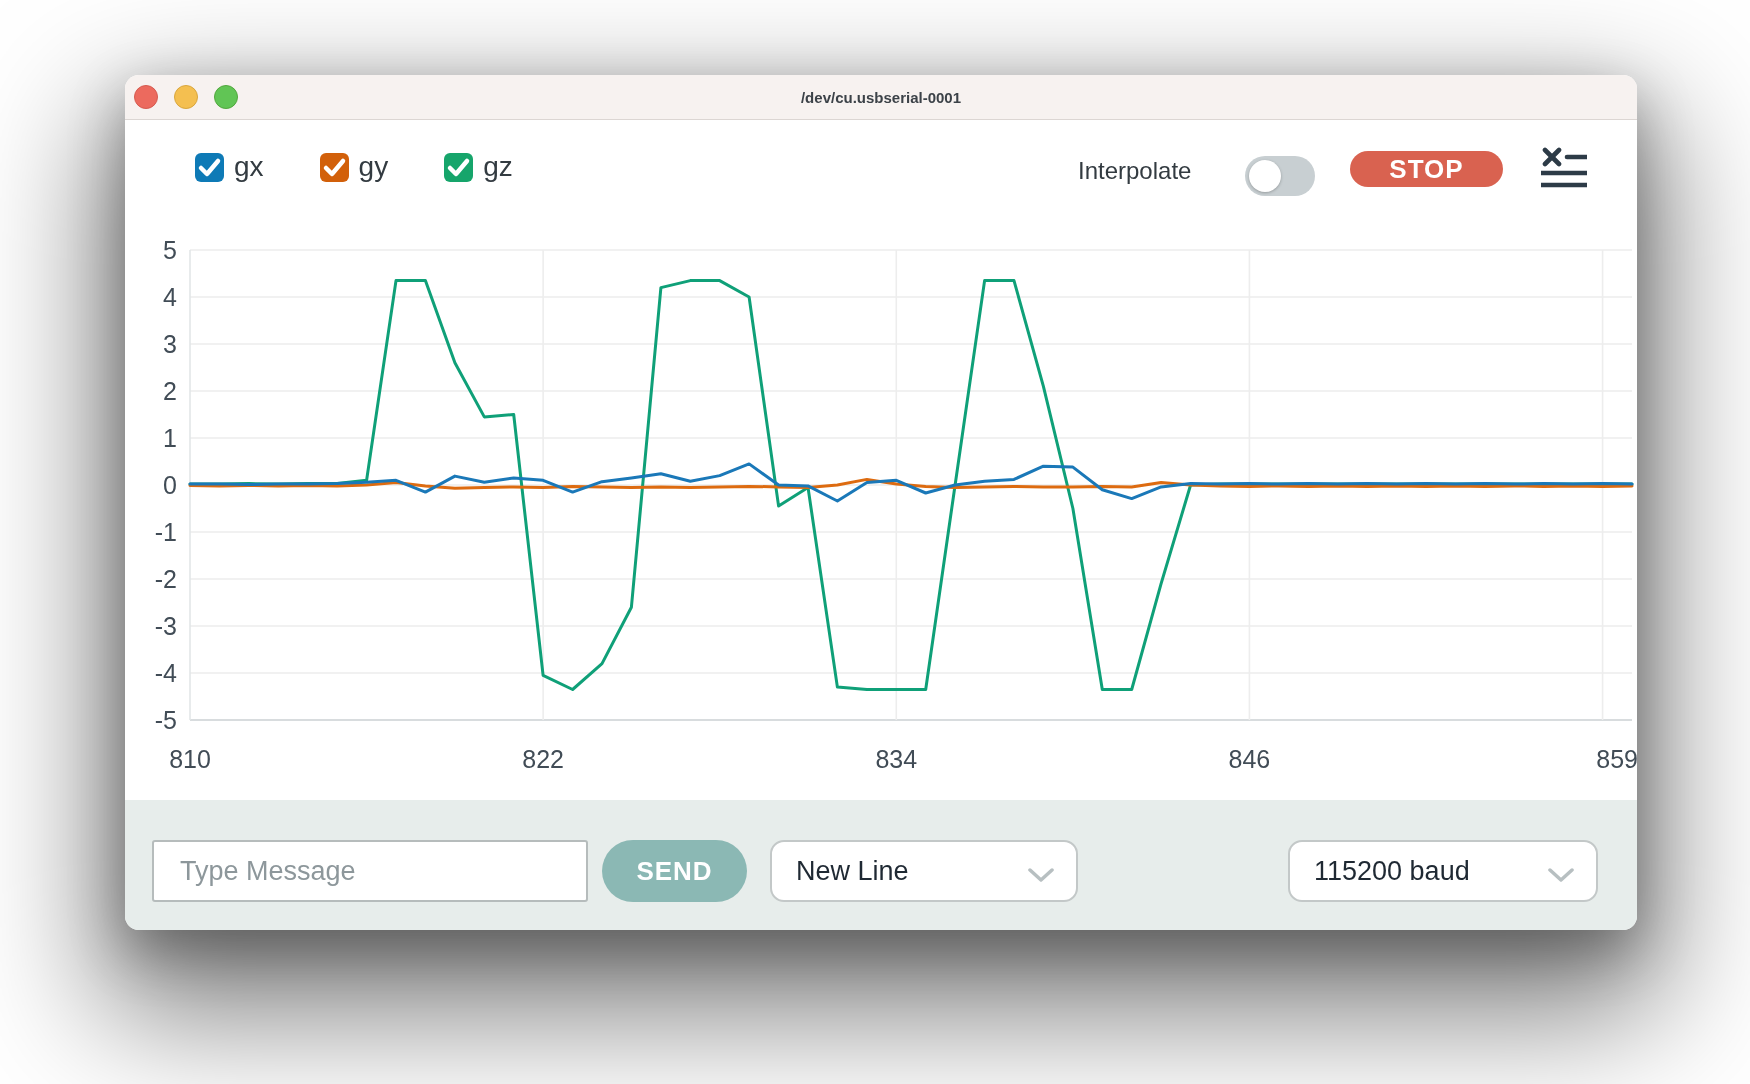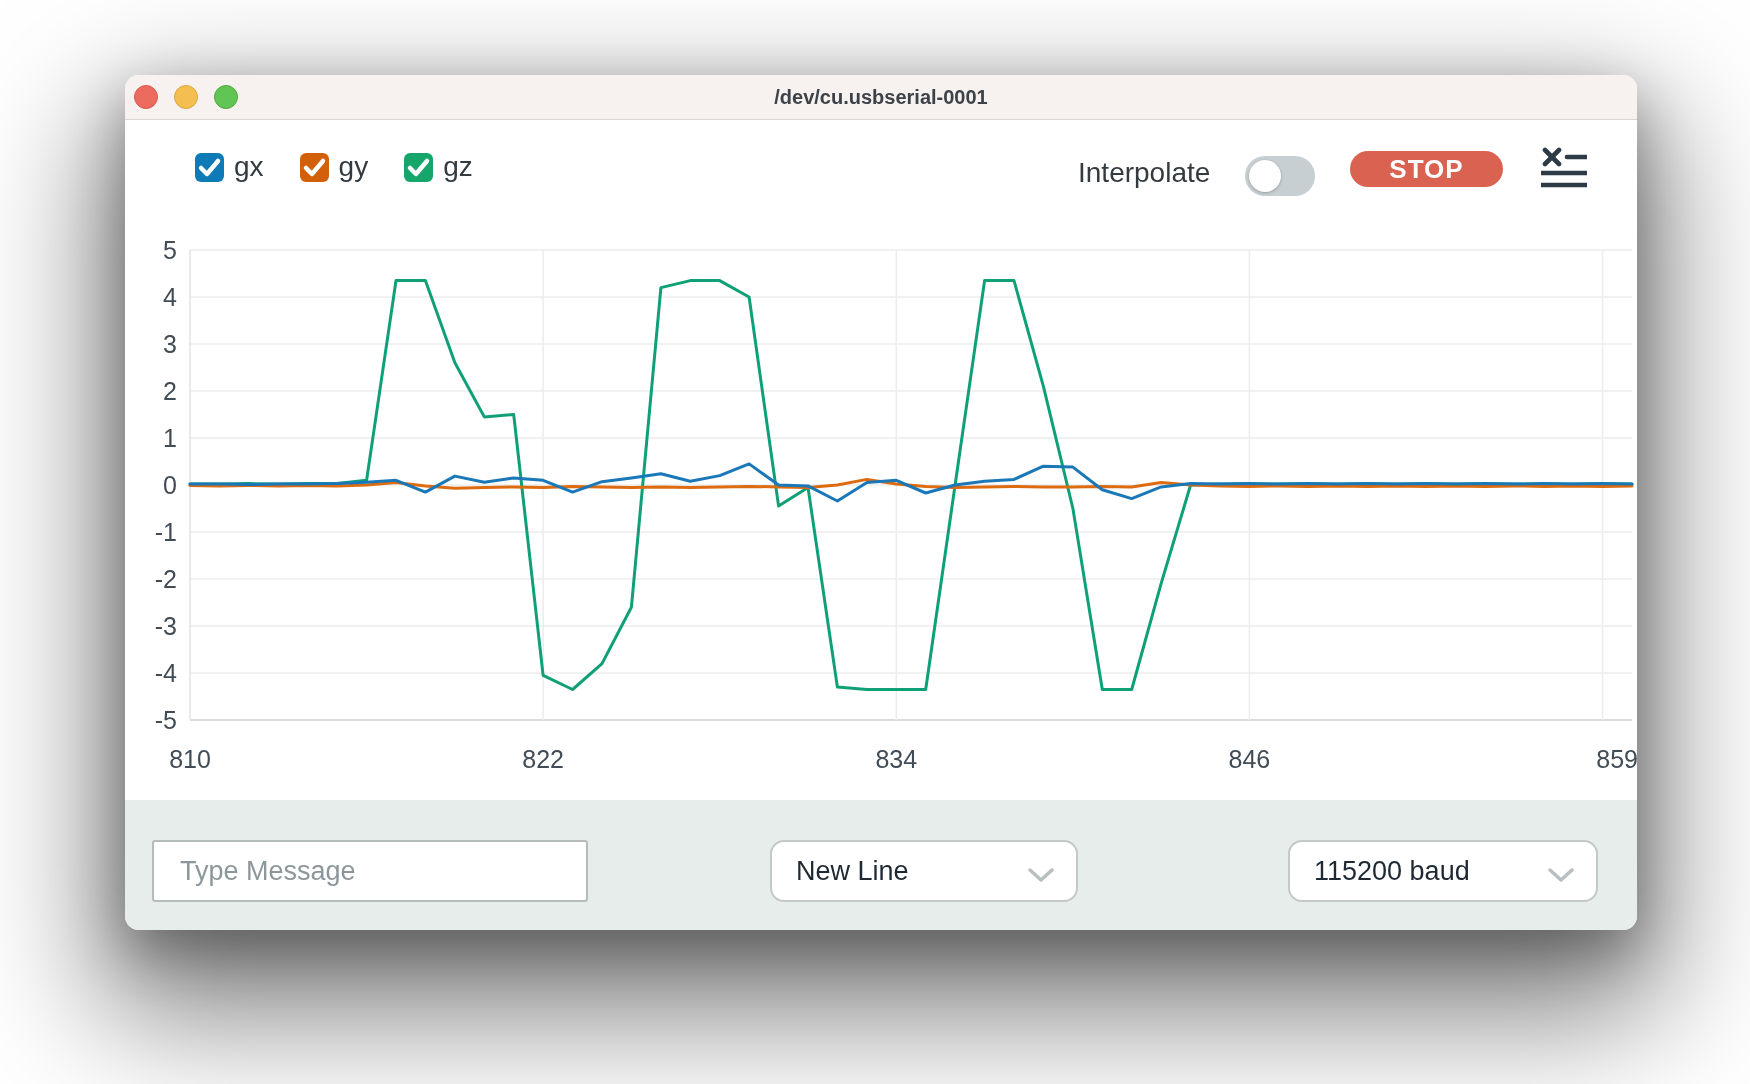--- a/index.html
+++ b/index.html
@@ -10,37 +10,37 @@
     background:#ffffff; border-radius:14px; overflow:hidden;
     box-shadow: 0 60px 130px 25px rgba(0,0,0,0.50), 0 20px 55px rgba(0,0,0,0.30);
   }
 
   
   .titlebar {
     position:absolute; left:0; top:0; width:100%; height:45px;
     background:#f7f2f0; border-bottom:1px solid #dcd6d3;
     display:flex; align-items:center; justify-content:center;
   }
-  .title { font-size:20px; font-weight:700; color:#3c4248; }
+  .title { font-size:15px; font-weight:700; color:#3c4248; }
   .lights { position:absolute; left:9px; top:10px; display:flex; gap:16px; }
   .light { width:24px; height:24px; border-radius:50%; }
   .light.red    { background:#ec6a5e; border:1px solid #d55b50; }
   .light.yellow { background:#f4bf50; border:1px solid #d8a63e; }
   .light.green  { background:#61c555; border:1px solid #52a73e; }
 
   
-  .legend { position:absolute; left:70px; top:76px; display:flex; gap:36px; align-items:center; }
+  .legend { position:absolute; left:70px; top:76px; display:flex; gap:56px; align-items:center; }
   .legend-item { display:flex; align-items:center; }
   .checkbox {
     width:29px; height:29px; border-radius:6px;
     display:flex; align-items:center; justify-content:center;
   }
   .legend-label { font-size:28px; color:#333b41; margin-left:10px; }
 
-  .interp-label { position:absolute; left:953px; top:82px; font-size:28px; color:#333b41; }
+  .interp-label { position:absolute; left:953px; top:82px; font-size:24px; color:#333b41; }
   .toggle {
     position:absolute; left:1120px; top:81px; width:70px; height:40px;
     background:#c8cfd2; border-radius:20px;
   }
   .toggle-knob {
     position:absolute; left:4px; top:4px; width:32px; height:32px;
     background:#ffffff; border-radius:50%; box-shadow:0 1px 3px rgba(0,0,0,0.25);
   }
   .stop-btn {
     position:absolute; left:1225px; top:76px; width:153px; height:36px;
@@ -172,20 +172,21 @@
       <text x="771.2857142857143" y="648" text-anchor="middle" class="tick-label">834</text>
       <text x="1124.4285714285713" y="648" text-anchor="middle" class="tick-label">846</text>
       <text x="1513" y="648" text-anchor="end" class="tick-label">859</text>
       <polyline points="65.0,364.1 94.4,364.1 123.9,363.6 153.3,364.1 182.7,363.6 212.1,363.6 241.6,360.3 271.0,160.6 300.4,160.6 329.9,242.8 359.3,296.9 388.7,294.5 418.1,555.4 447.6,569.5 477.0,543.6 506.4,487.2 535.9,167.6 565.3,160.6 594.7,160.6 624.1,177.0 653.6,386.1 683.0,367.4 712.4,567.1 741.9,569.5 771.3,569.5 800.7,569.5 830.1,365.0 859.6,160.6 889.0,160.6 918.4,266.3 947.9,388.5 977.3,569.5 1006.7,569.5 1036.1,463.7 1065.6,365.0 1095.0,364.1 1124.4,364.1 1153.9,364.1 1183.3,364.1 1212.7,364.1 1242.1,364.1 1271.6,364.1 1301.0,364.1 1330.4,364.1 1359.9,364.1 1389.3,364.1 1418.7,364.1 1448.1,364.1 1477.6,364.1 1507.0,364.1" fill="none" stroke="#0fa078" stroke-width="3" stroke-linejoin="round" stroke-linecap="round"></polyline>
       <polyline points="65.0,365.5 94.4,365.9 123.9,365.5 153.3,365.9 182.7,365.5 212.1,365.9 241.6,365.0 271.0,362.6 300.4,365.9 329.9,368.3 359.3,367.4 388.7,366.9 418.1,367.4 447.6,366.4 477.0,366.9 506.4,367.4 535.9,366.9 565.3,367.4 594.7,366.9 624.1,366.4 653.6,366.9 683.0,367.4 712.4,365.0 741.9,359.4 771.3,364.1 800.7,366.4 830.1,367.4 859.6,366.9 889.0,366.4 918.4,366.9 947.9,366.9 977.3,366.4 1006.7,366.9 1036.1,362.6 1065.6,365.0 1095.0,365.9 1124.4,366.4 1153.9,365.9 1183.3,366.4 1212.7,365.9 1242.1,366.4 1271.6,365.9 1301.0,366.4 1330.4,365.9 1359.9,366.4 1389.3,365.9 1418.7,366.4 1448.1,365.9 1477.6,366.4 1507.0,365.9" fill="none" stroke="#dd6b10" stroke-width="3" stroke-linejoin="round" stroke-linecap="round"></polyline>
       <polyline points="65.0,364.1 94.4,364.1 123.9,364.5 153.3,364.1 182.7,364.1 212.1,363.6 241.6,362.2 271.0,360.3 300.4,372.1 329.9,356.1 359.3,362.2 388.7,357.9 418.1,360.3 447.6,372.1 477.0,361.7 506.4,357.9 535.9,353.7 565.3,361.2 594.7,355.6 624.1,343.9 653.6,365.0 683.0,365.9 712.4,381.0 741.9,362.6 771.3,360.3 800.7,373.0 830.1,365.0 859.6,361.2 889.0,359.4 918.4,346.2 947.9,347.1 977.3,369.7 1006.7,378.6 1036.1,366.9 1065.6,363.6 1095.0,364.1 1124.4,363.6 1153.9,364.1 1183.3,363.6 1212.7,364.1 1242.1,363.6 1271.6,364.1 1301.0,363.6 1330.4,364.1 1359.9,363.6 1389.3,364.1 1418.7,363.6 1448.1,364.1 1477.6,363.6 1507.0,364.1" fill="none" stroke="#1a78b8" stroke-width="3" stroke-linejoin="round" stroke-linecap="round"></polyline>
     </svg>
 
   <div class="bottom-bar">
     <input class="msg-input" type="text" placeholder="Type Message" style="">
+    <button class="send-btn" style="background: rgb(139, 184, 180);">SEND</button>
     <div class="select-box sel-newline">
       <span class="sel-text">New Line</span>
       <svg class="chevron" width="26" height="14" viewBox="0 0 26 14">
         <polyline points="2,2 13,12 24,2" fill="none" stroke="#b7bfc1" stroke-width="3.5" stroke-linecap="round" stroke-linejoin="round"></polyline>
       </svg>
     </div>
     <div class="select-box sel-baud">
       <span class="sel-text">115200 baud</span>
       <svg class="chevron" width="26" height="14" viewBox="0 0 26 14">
         <polyline points="2,2 13,12 24,2" fill="none" stroke="#b7bfc1" stroke-width="3.5" stroke-linecap="round" stroke-linejoin="round"></polyline>

